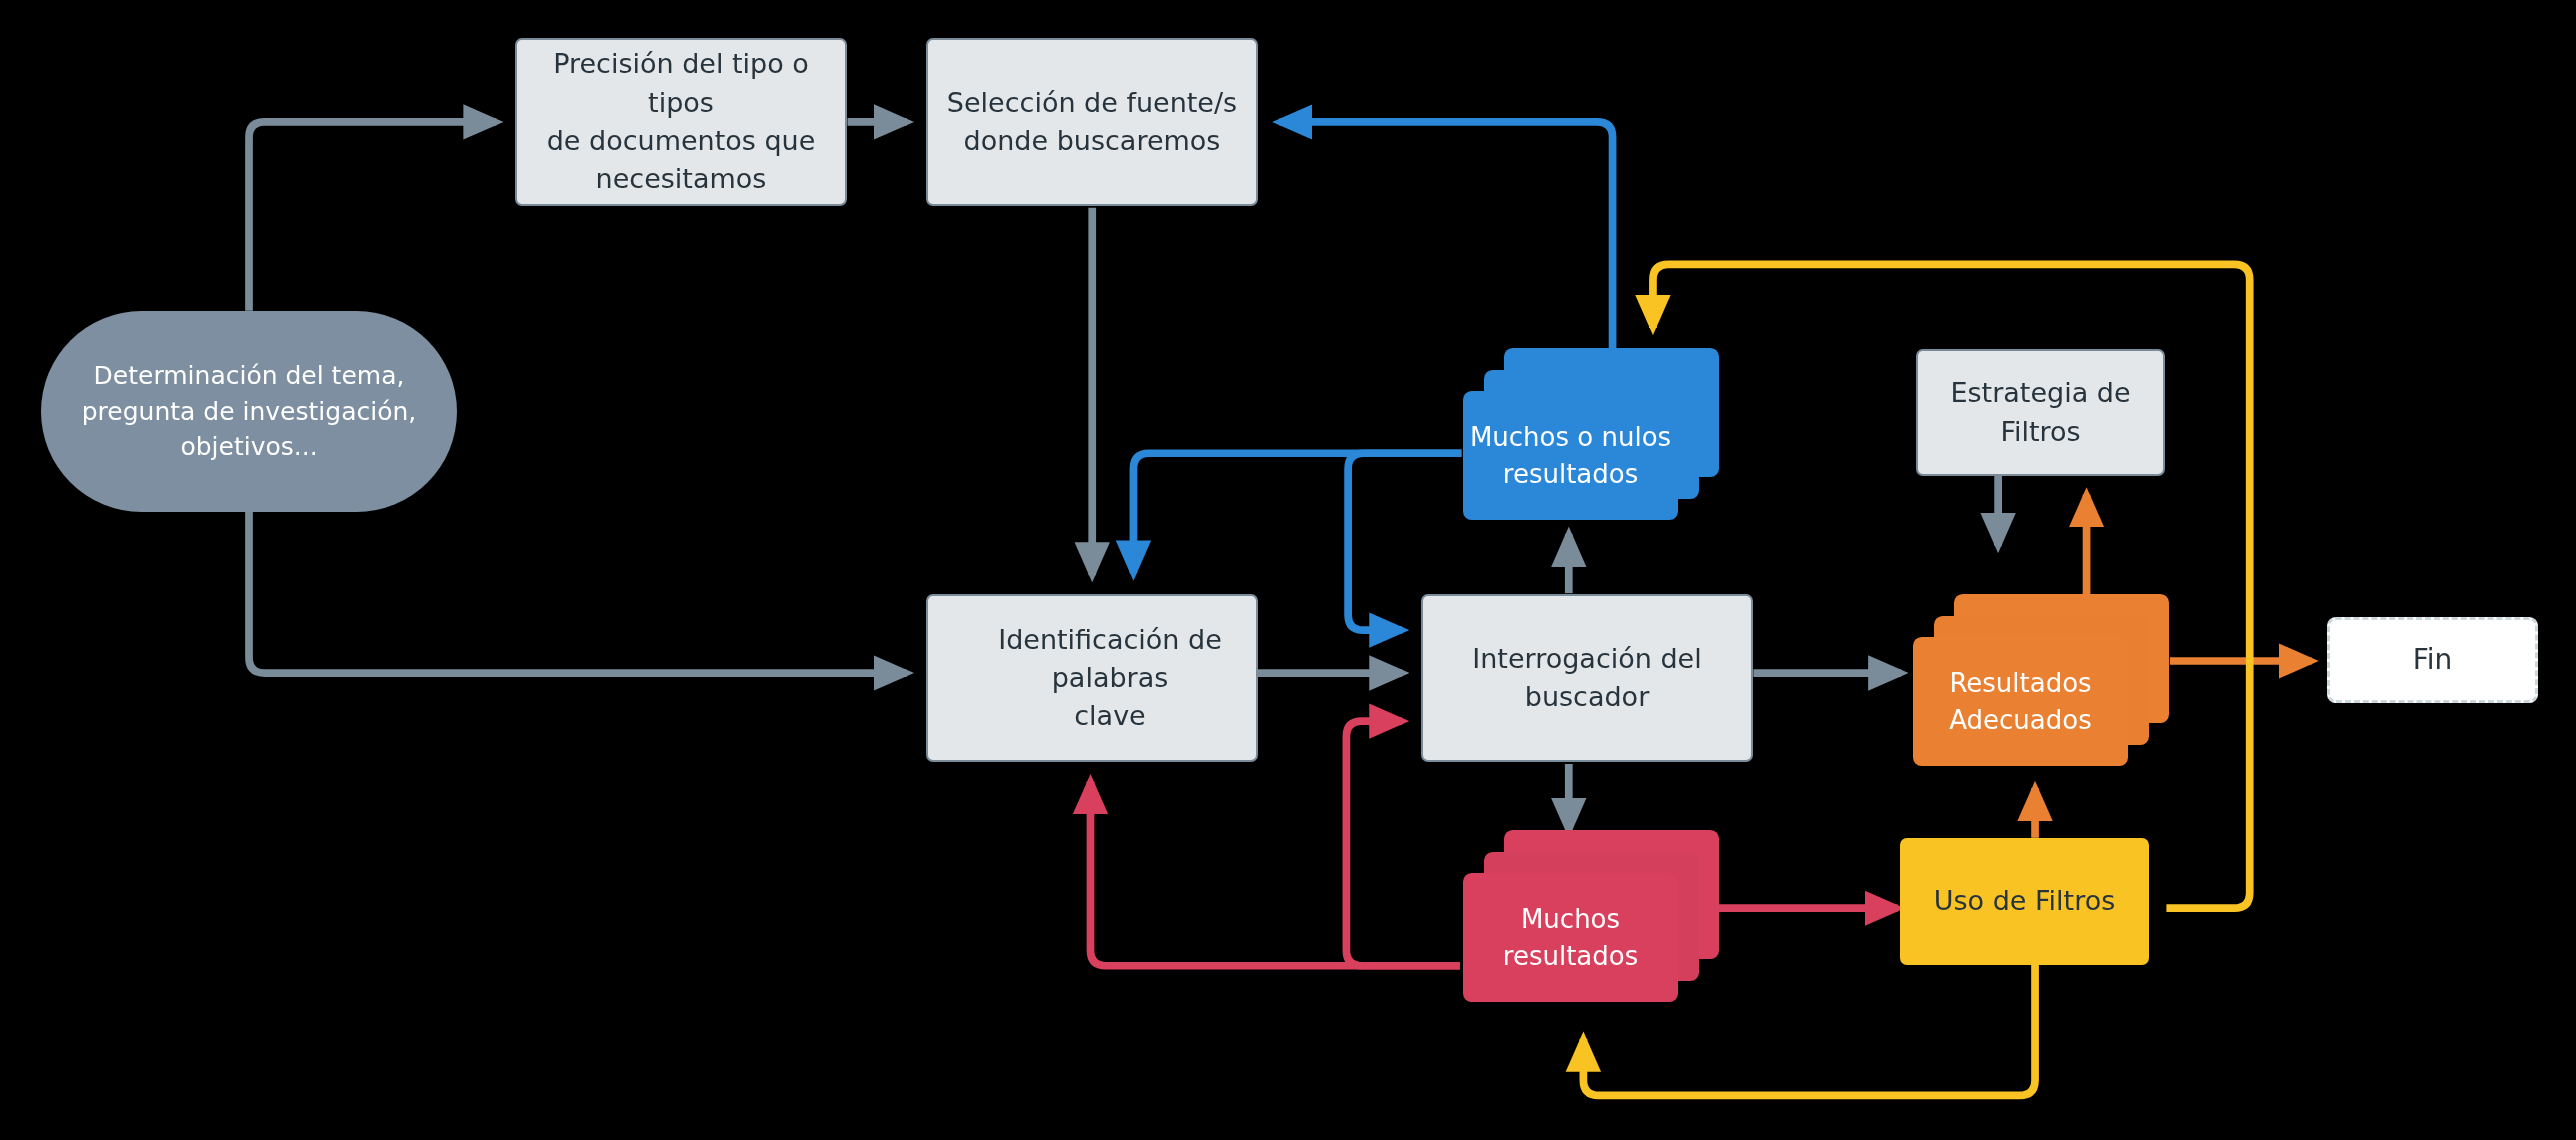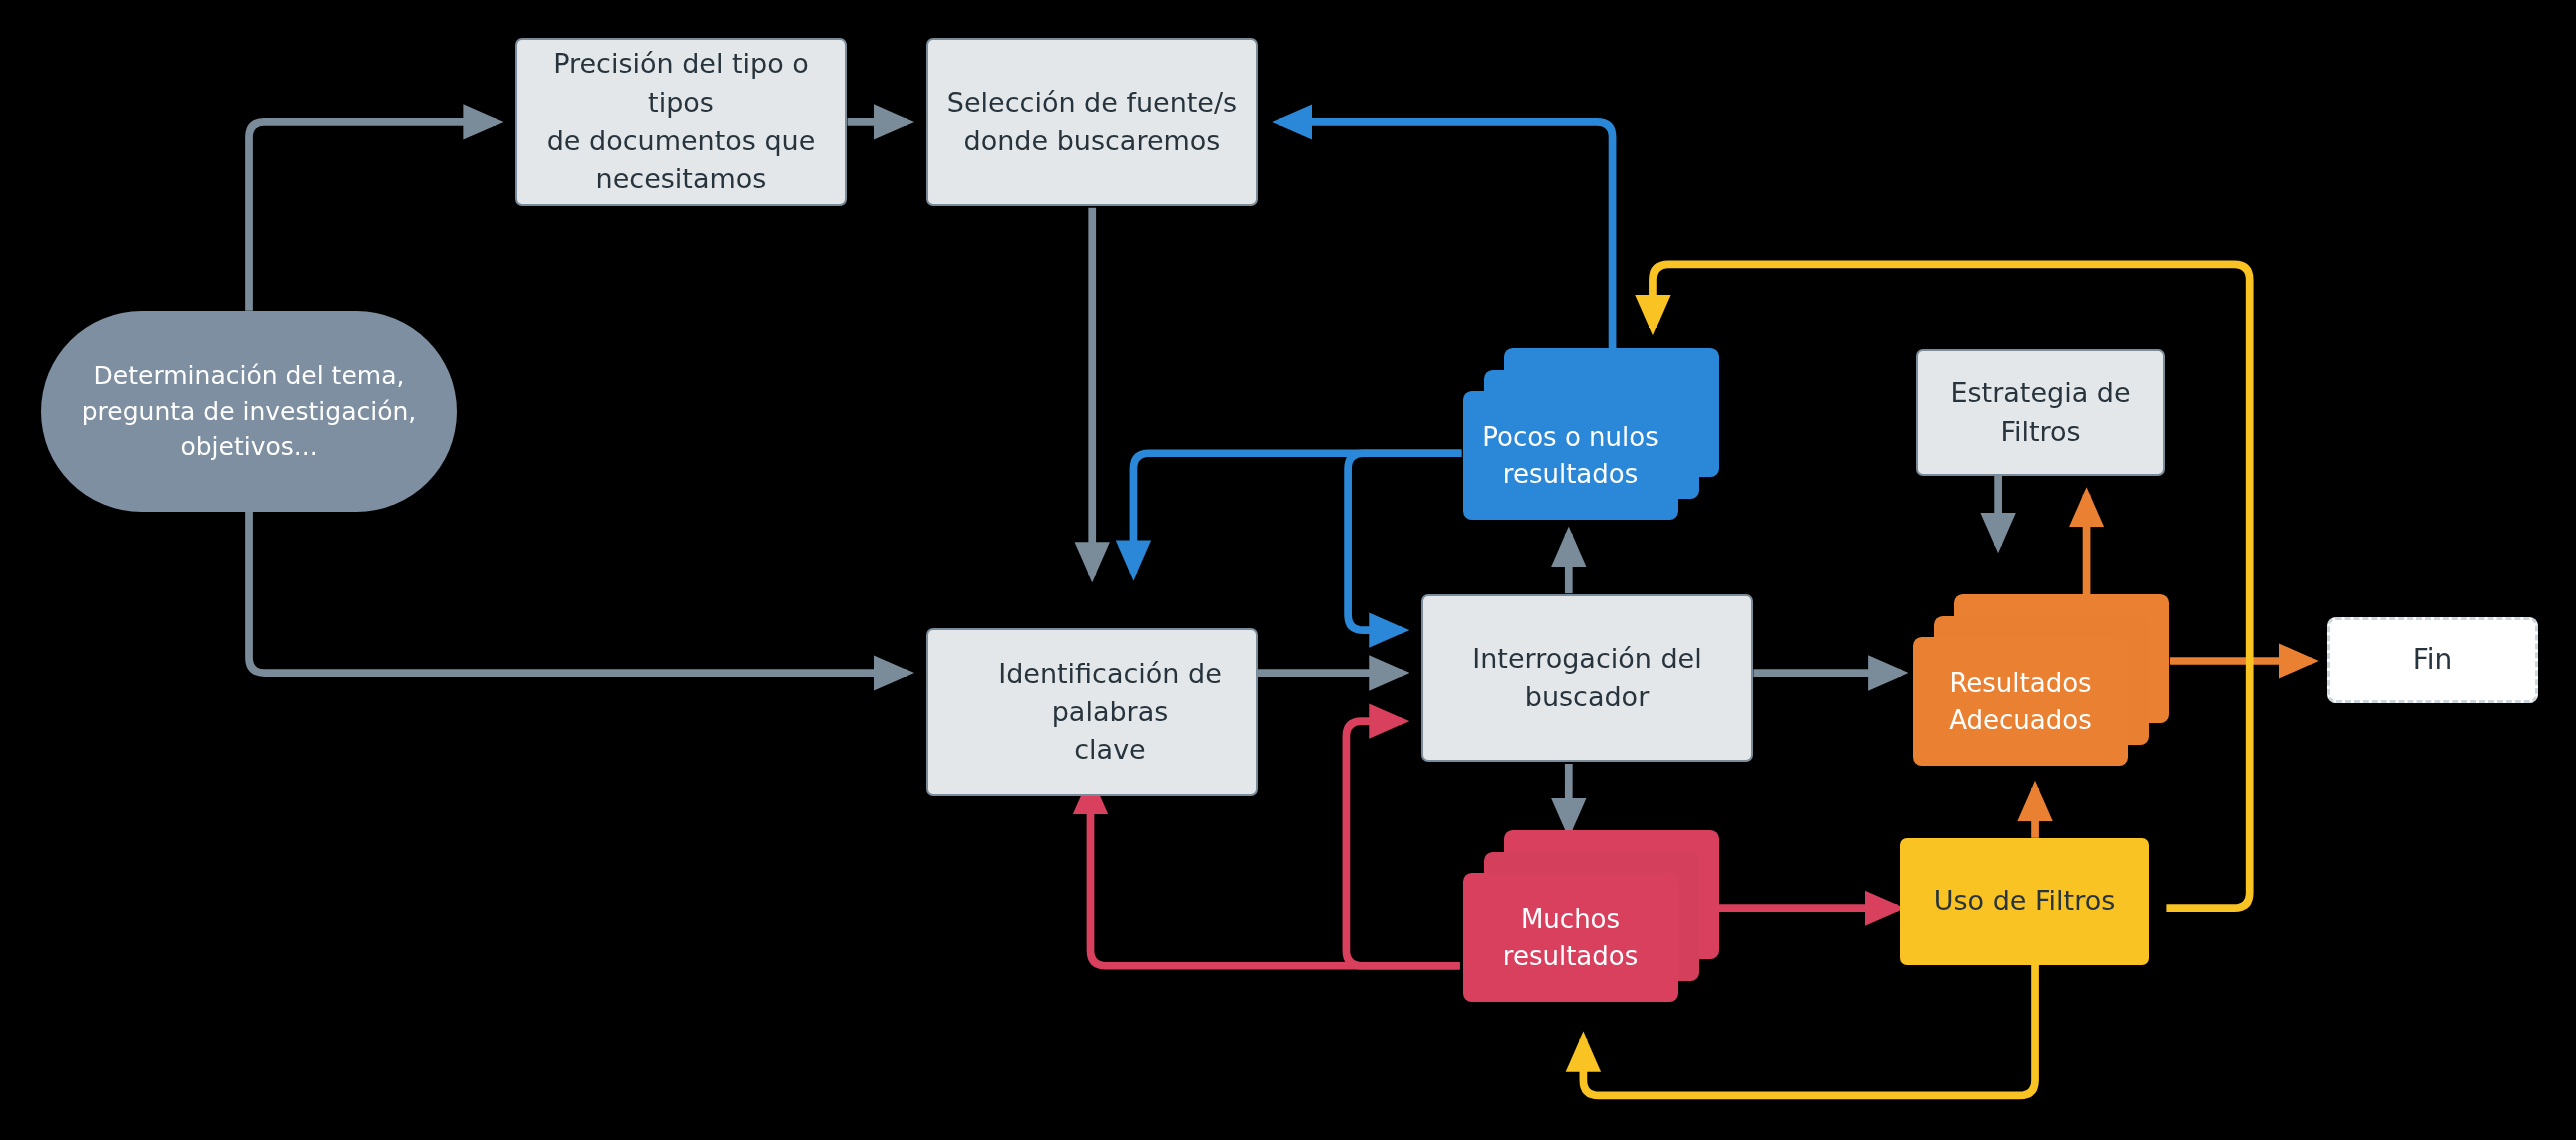--- a/index.html
+++ b/index.html
@@ -182,21 +182,21 @@
     <span class="lbl">Precisión del tipo o tipos
 de documentos que
 necesitamos</span>
   </div>
 
   <div class="node proc" style="left:926px; top:38px; width:332px; height:168px;">
     <span class="lbl">Selección de fuente/s
 donde buscaremos</span>
   </div>
 
-  <div class="node proc" style="left:926px; top:628px; width:332px; height:168px;padding-left:36px;">
+  <div class="node proc" style="left:926px; top:594px; width:332px; height:168px;padding-left:36px;">
     <span class="lbl">Identificación de palabras
 clave</span>
   </div>
 
   <div class="node proc" style="left:1421px; top:594px; width:332px; height:168px;">
     <span class="lbl">Interrogación del
 buscador</span>
   </div>
 
   <div class="node proc" style="left:1916px; top:349px; width:249px; height:127px;">
@@ -209,21 +209,21 @@
   </div>
 
   <div class="node term" style="left:2327px; top:617px; width:211px; height:86px;">
     <span class="lbl">Fin</span>
   </div>
 
   <div class="stack blue" style="left:1463px; top:348px;">
     <div class="card c1"></div>
     <div class="card c2"></div>
     <div class="card c3 front">
-      <span class="lbl">Pocos o nulos
+      <span class="lbl">Muchos o nulos
 resultados</span>
     </div>
   </div>
 
   <div class="stack red" style="left:1463px; top:830px;">
     <div class="card c1"></div>
     <div class="card c2"></div>
     <div class="card c3 front">
       <span class="lbl">Muchos
 resultados</span>

